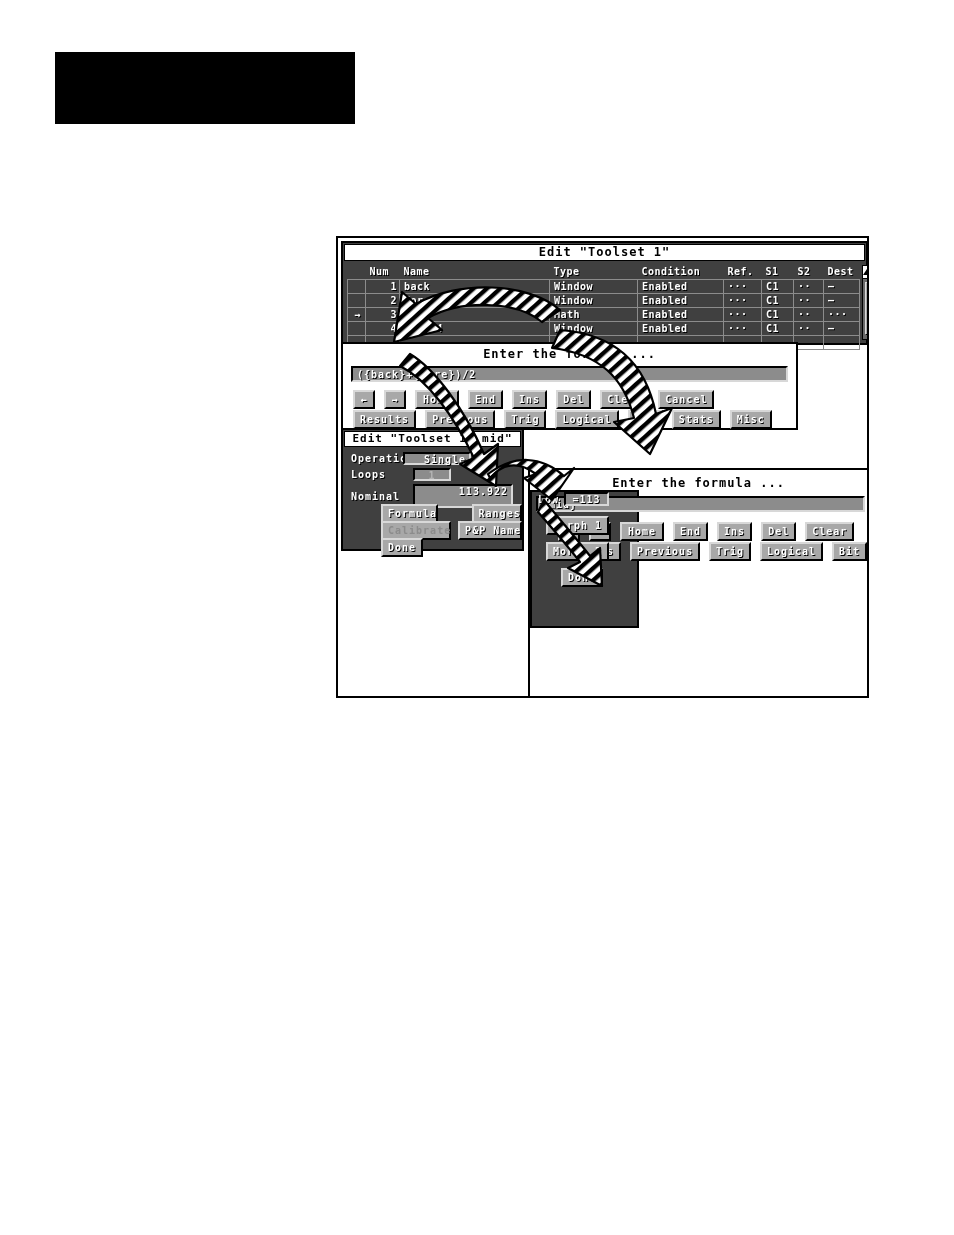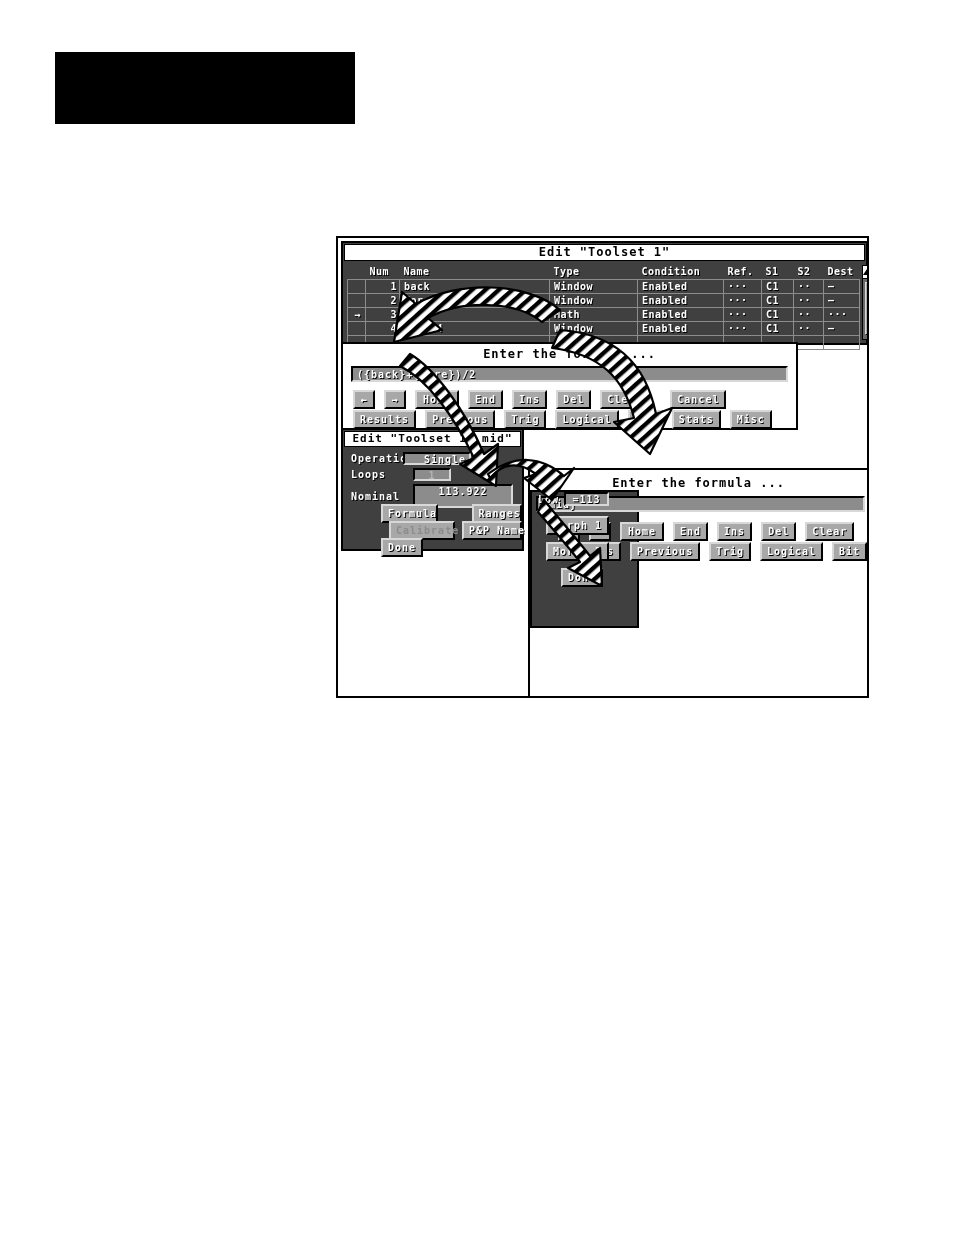--- a/index.html
+++ b/index.html
@@ -311,21 +311,21 @@
     <div class="hdr">Enter the formula ...</div>
     <div class="field entry">({back}+{fore})/2</div>
     <div class="rowbtns" id="fa-nav" style="top:46px;left:10px;gap:9px;">
         <span class="btn" style="min-width: 22px;">←</span>
         <span class="btn" style="min-width: 22px;">→</span>
         <span class="btn" style="min-width: 44px;">Home</span>
         <span class="btn" style="min-width: 34px;">End</span>
         <span class="btn" style="min-width: 30px;">Ins</span>
         <span class="btn" style="min-width: 30px;">Del</span>
         <span class="btn" style="min-width: 46px;">Clear</span>
-        <span class="btn" style="min-width: 56px; margin-left: 12px;">Cancel</span>
+        <span class="btn" style="min-width: 56px;">Cancel</span>
       </div>
     <div class="rowbtns" id="fa-func" style="top:66px;left:10px;gap:9px;">
         <span class="btn" style="min-width: 60px;">Results</span>
         <span class="btn" style="min-width: 68px;">Previous</span>
         <span class="btn" style="min-width: 40px;">Trig</span>
         <span class="btn" style="min-width: 58px;">Logical</span>
         <span class="btn" style="min-width: 26px;">Bit</span>
         <span class="btn" style="min-width: 48px;">Stats</span>
         <span class="btn" style="min-width: 38px;">Misc</span>
       </div>
@@ -337,28 +337,28 @@
     <div class="lblrow" style="left:8px; top:22px;">
       <span style="width:52px">Operation</span>
       <span class="field" style="width:68px;height:13px;padding:0 19px;text-align:center">Single</span>
     </div>
     <div class="lblrow" style="left:8px; top:38px;">
       <span style="width:62px">Loops</span>
       <span class="field" style="width:38px;height:13px;padding:0 3px;text-align:center;color:#b4b4b4;text-shadow:none">1</span>
     </div>
     <div class="lblrow" style="left:8px; top:54px;">
       <span style="width:62px">Nominal</span>
-      <span class="field" style="width:100px;height:24px;padding:0 3px;text-align:center">113.922</span>
+      <span class="field" style="width:100px;height:24px;padding:0 3px;text-align:right">113.922</span>
     </div>
 
     <div class="rowbtns" id="mid-r1" style="top:74px;left:38px;gap:7px;">
         <span class="btn" style="min-width: 52px;">Formula</span>
         <span class="btn" style="min-width: 44px; margin-left: 27px;">Ranges</span>
       </div>
-    <div class="rowbtns" id="mid-r2" style="top:91px;left:46px;gap:7px;">
+    <div class="rowbtns" id="mid-r2" style="top:91px;left:38px;gap:7px;">
         <span class="btn disabled" style="min-width: 52px;">Calibrate</span>
         <span class="btn" style="min-width: 56px;">P&amp;P Name</span>
       </div>
     <div class="rowbtns" id="mid-r3" style="top:108px;left:38px;">
         <span class="btn" style="min-width: 38px;">Done</span>
       </div>
   </div>
 
   <div class="win" id="formula-b">
     <div class="hdr">Enter the formula ...</div>

